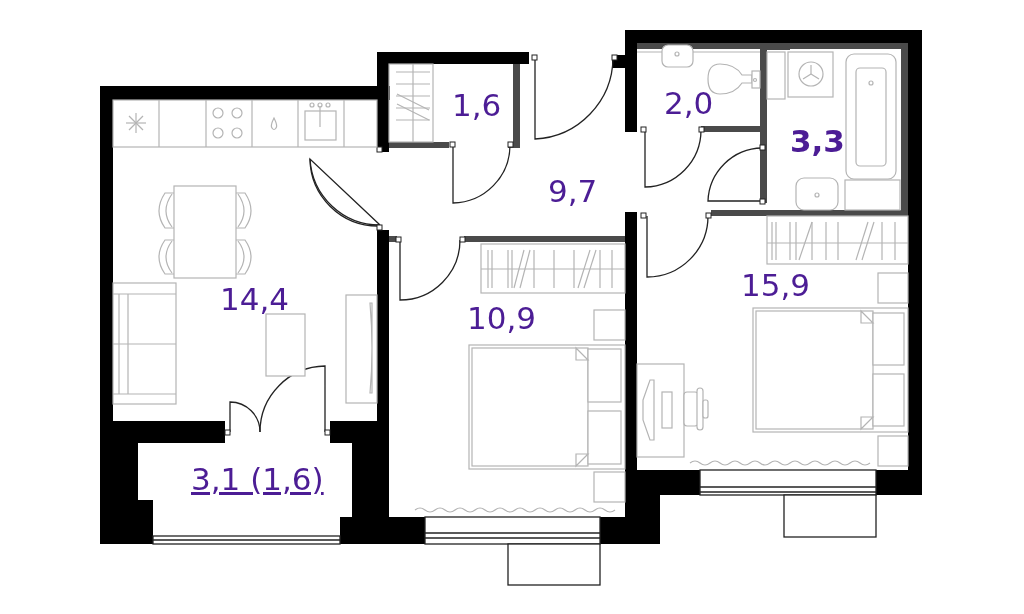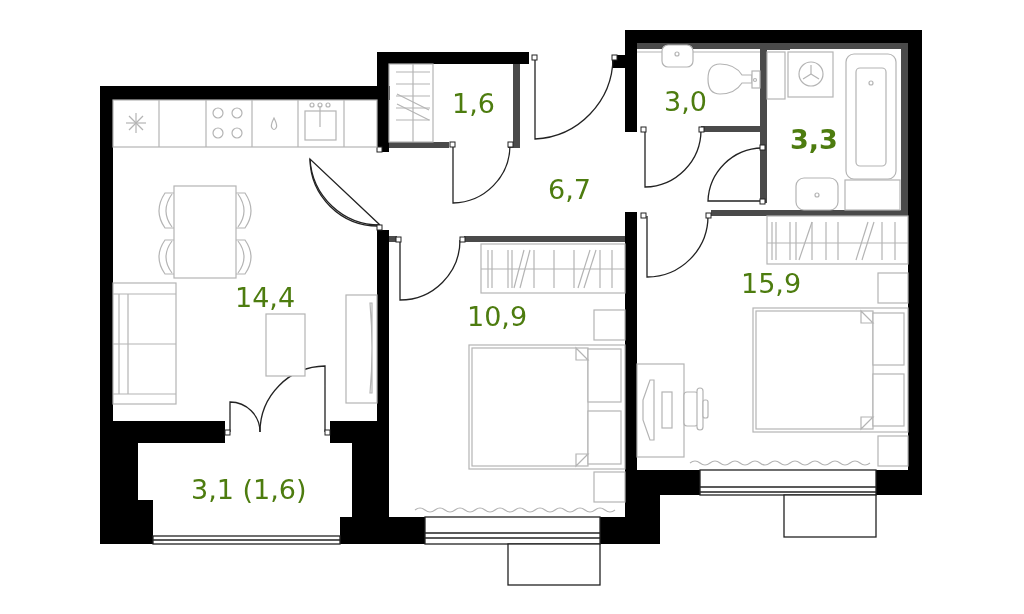--- a/index.html
+++ b/index.html
@@ -5,21 +5,21 @@
   html, body { margin: 0; padding: 0; background: #ffffff; }
   body { width: 1024px; height: 614px; overflow: hidden; position: relative; font-family: "DejaVu Sans", sans-serif; }
   #plan { position: absolute; left: 0; top: 0; width: 1024px; height: 614px; }
   .wall { fill: #000000; }
   .pwall { fill: #4a4a4a; }
   .furn { fill: #ffffff; stroke: #b4b4b4; stroke-width: 1.2; }
   .furnl { fill: none; stroke: #b4b4b4; stroke-width: 1.2; }
   .door { fill: none; stroke: #222222; stroke-width: 1.3; }
   .jamb { fill: #ffffff; stroke: #222222; stroke-width: 1; }
   .win { fill: #ffffff; stroke: #222222; stroke-width: 1.3; }
-  .label { position: absolute; font-family: "DejaVu Sans", sans-serif; font-size: 27px; color: #4d7c0f; white-space: nowrap; line-height: 1; }
+  .label { position: absolute; font-family: "DejaVu Sans", sans-serif; font-size: 31px; color: #4c1d95; white-space: nowrap; line-height: 1; }
 </style>
 </head>
 <body>
 
 <svg id="plan" viewBox="0 0 1024 614" xmlns="http://www.w3.org/2000/svg">
 
   <g>
 
     <rect class="wall" x="100" y="86" width="290" height="14"></rect>
 
@@ -292,20 +292,20 @@
     <rect class="furnl" x="662" y="392" width="10" height="36"></rect>
     <g>
       <rect class="furn" x="684" y="392" width="14" height="34" rx="3"></rect>
       <rect class="furn" x="697" y="388" width="6" height="42" rx="3"></rect>
       <rect class="furn" x="703" y="400" width="5" height="18" rx="2"></rect>
     </g>
   </g>
   <path class="furnl" d="M 690 463 q 5 -4 10 0 t 10 0 t 10 0 t 10 0 t 10 0 t 10 0 t 10 0 t 10 0 t 10 0 t 10 0 t 10 0 t 10 0 t 10 0 t 10 0 t 10 0 t 10 0 t 10 0 t 10 0"></path>
 </svg>
 
-<div class="label" style="left:220px; top:284px;margin-left:15px;">14,4</div>
+<div class="label" style="left:220px; top:284px;">14,4</div>
 <div class="label" style="left:452px; top:90px;">1,6</div>
-<div class="label" style="left:548px; top:176px;">6,7</div>
-<div class="label" style="left:664px; top:88px;">3,0</div>
+<div class="label" style="left:548px; top:176px;">9,7</div>
+<div class="label" style="left:664px; top:88px;">2,0</div>
 <div class="label" style="left:790px; top:126px;font-weight:bold;">3,3</div>
 <div class="label" style="left:467px; top:303px;">10,9</div>
 <div class="label" style="left:741px; top:270px;">15,9</div>
-<div class="label" style="left:191px; top:476px;">3,1 (1,6)</div>
+<div class="label" style="left:191px; top:464px;text-decoration:underline;">3,1 (1,6)</div>
 
 </body></html>

